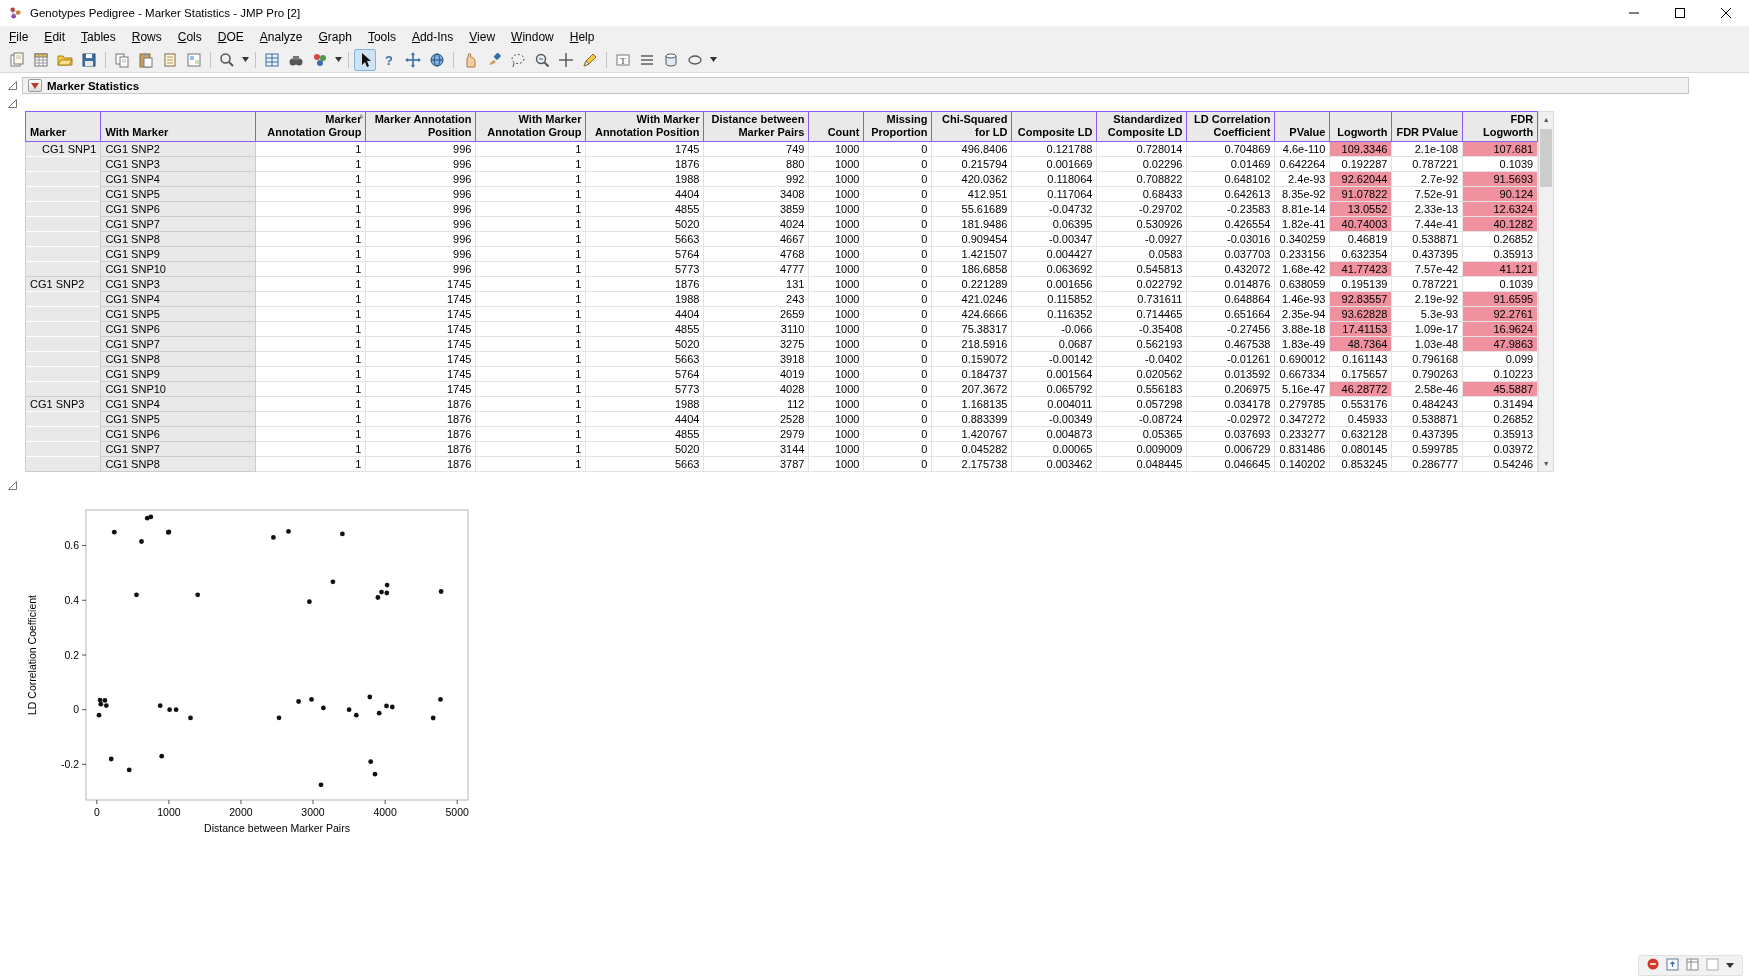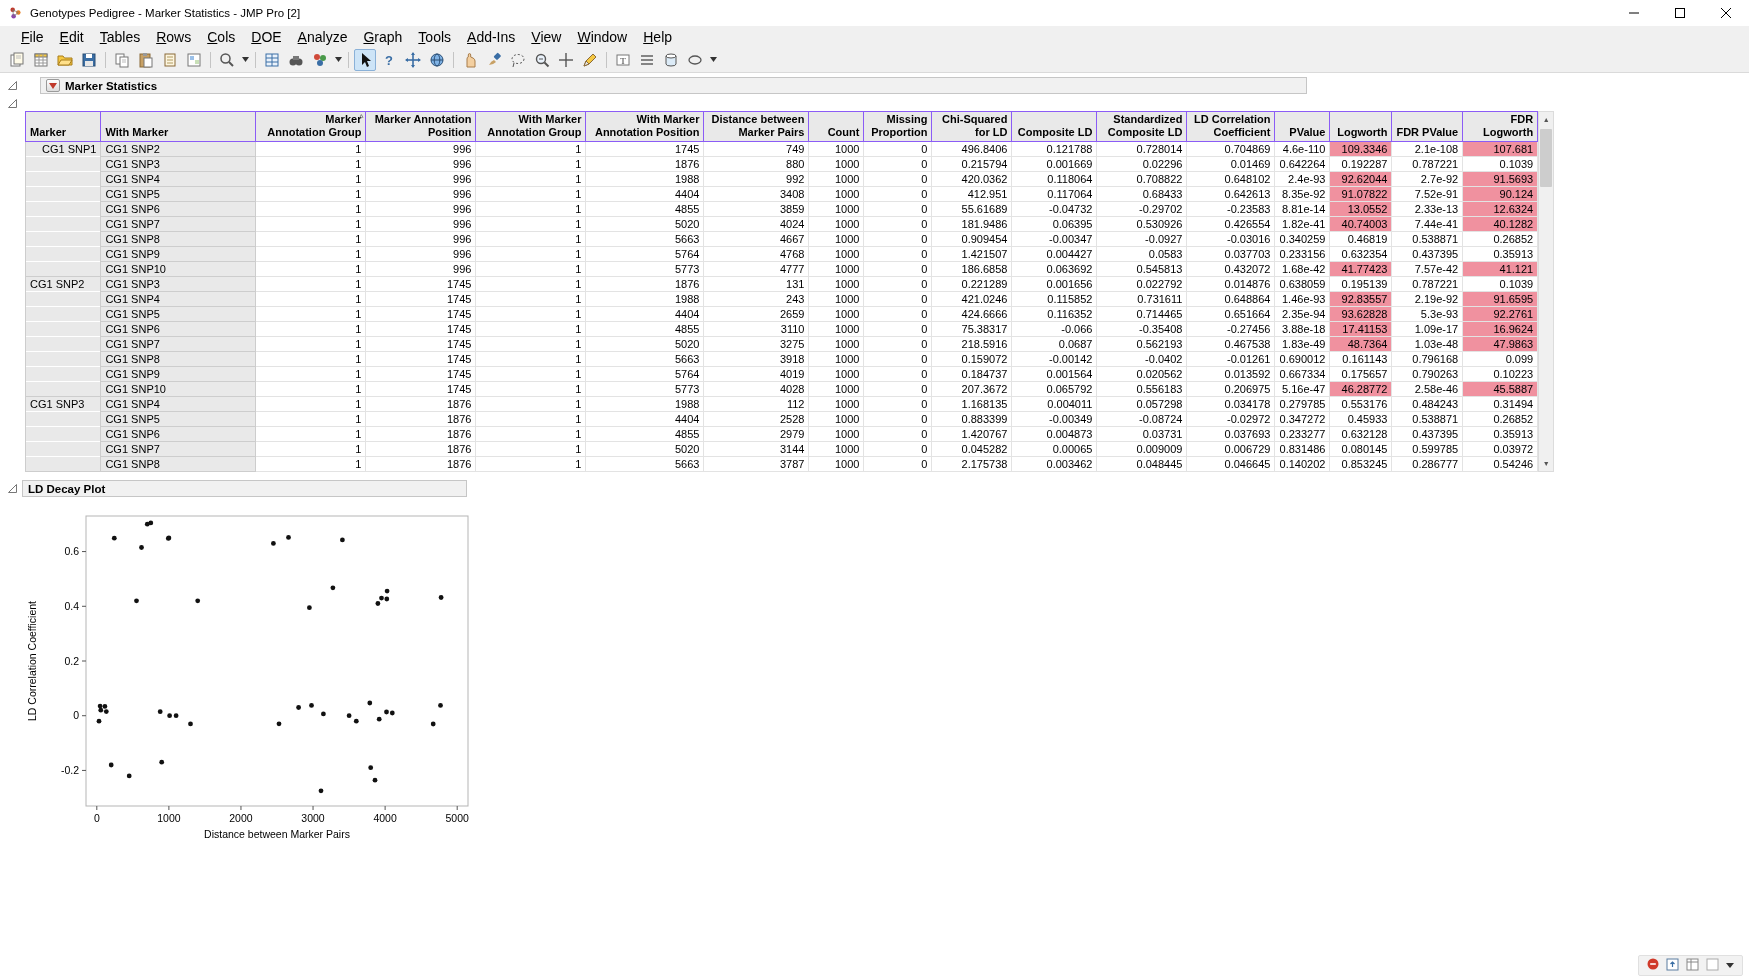--- a/index.html
+++ b/index.html
@@ -7,21 +7,21 @@
   body { font-family:"Liberation Sans", sans-serif; font-size:11px; background:#fff; color:#000; position:relative; }
 
   
   .titlebar { height:26px; background:#fff; display:flex; align-items:center; }
   .app-icon { margin:0 7px 0 8px; display:flex; }
   .title-text { font-size:11.5px; }
   .win-controls { margin-left:auto; display:flex; height:26px; }
   .win-btn { width:46px; height:26px; display:flex; align-items:center; justify-content:center; }
 
   
-  .menubar { height:21px; background:#f0f0f0; display:flex; align-items:center; padding-left:13px; font-size:14px; }
+  .menubar { height:21px; background:#f0f0f0; display:flex; align-items:center; padding-left:1px; font-size:12px; }
   .menu-item { padding:3px 8px; cursor:default; }
   .menu-item u { text-decoration:underline; }
 
   
   .toolbar { height:26px; background:#f0f0f0; border-bottom:1px solid #dadada; display:flex; align-items:center; padding-left:5px; }
   .tbtn { width:22px; height:22px; display:flex; align-items:center; justify-content:center; margin:0 1px; border:1px solid transparent; border-radius:2px; }
   .tbtn.selected { background:#cde4f7; border:1px solid #8ab1d8; }
   .tsep { width:1px; height:16px; background:#c4c4c4; margin:0 4px; }
   .tcaret { width:10px; }
 
@@ -363,21 +363,21 @@
       </span>
     </div>
   </div>
 
 <div class="report">
 
   <div class="outline-row">
     <span class="disc"><svg width="11" height="11">
           <path d="M1.5 9.5 L9.5 9.5 L9.5 1.5 Z" fill="none" stroke="#777" stroke-width="1"></path>
         </svg></span>
-    <div class="ohdr" style="width:1267px;margin-left:18px;">
+    <div class="ohdr" style="width:1667px;">
       <span class="red-tri">
           <svg width="8" height="6">
             <path d="M0 0 L8 0 L4 6 Z" fill="#c0392b"></path>
           </svg>
         </span>
       <span>Marker Statistics</span>
     </div>
   </div>
 
   <div class="outline-row">
@@ -840,21 +840,21 @@
             <td class="lbl">CG1 SNP6</td>
             <td class="num">1</td>
             <td class="num">1876</td>
             <td class="num">1</td>
             <td class="num">4855</td>
             <td class="num">2979</td>
             <td class="num">1000</td>
             <td class="num">0</td>
             <td class="num">1.420767</td>
             <td class="num">0.004873</td>
-            <td class="num">0.03731</td>
+            <td class="num">0.05365</td>
             <td class="num">0.037693</td>
             <td class="num">0.233277</td>
             <td class="num">0.632128</td>
             <td class="num">0.437395</td>
             <td class="num">0.35913</td>
           </tr>
           <tr>
             <td class="lbl mk"></td>
             <td class="lbl">CG1 SNP7</td>
             <td class="num">1</td>
@@ -900,23 +900,20 @@
           <div class="sthumb"></div>
         </div>
       <div class="sarrow">▼</div>
     </div>
   </div>
 
   <div class="outline-row" style="margin-top:6px;">
     <span class="disc"><svg width="11" height="11">
           <path d="M1.5 9.5 L9.5 9.5 L9.5 1.5 Z" fill="none" stroke="#777" stroke-width="1"></path>
         </svg></span>
-    <div class="ohdr" style="width:445px;">
-      <span>LD Decay Plot</span>
-    </div>
   </div>
 
   <div class="plot-area">
     <svg id="ld-plot" width="470" height="352">
         <rect x="66" y="14" width="382" height="290" fill="#ffffff" stroke="#b5b5b5"></rect>
         <line x1="62" y1="268.4339622641509" x2="66" y2="268.4339622641509" stroke="#555"></line>
         <text x="59" y="271.9339622641509" font-size="10.5" text-anchor="end" fill="#000" font-family="Liberation Sans, sans-serif">-0.2</text>
         <line x1="62" y1="213.71698113207546" x2="66" y2="213.71698113207546" stroke="#555"></line>
         <text x="59" y="217.21698113207546" font-size="10.5" text-anchor="end" fill="#000" font-family="Liberation Sans, sans-serif">0</text>
         <line x1="62" y1="159" x2="66" y2="159" stroke="#555"></line>

